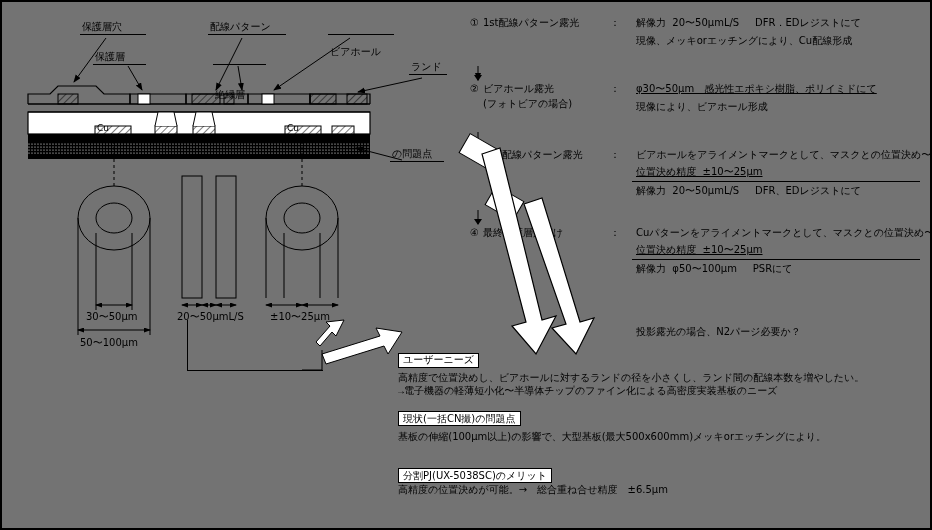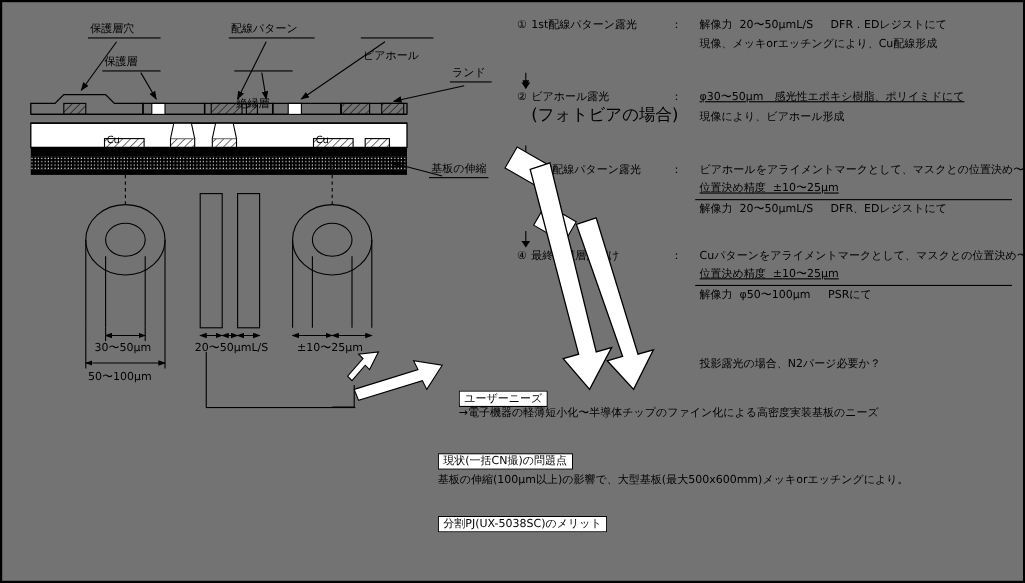--- a/index.html
+++ b/index.html
@@ -1,20 +1,20 @@
 <!DOCTYPE html>
 <html><head>
 <meta charset="utf-8">
 <style>
   html,body{margin:0;padding:0;background:#fff;}
   body{width:932px;height:530px;overflow:hidden;font-family:"DejaVu Sans","Liberation Sans",sans-serif;}
   #page{position:relative;width:932px;height:530px;box-sizing:border-box;border:2px solid #000;background:#737373;}
   .abs{position:absolute;}
   .t{font-size:10px;color:#000;line-height:13px;white-space:pre;}
-  .t9{font-size:15px;line-height:12px;}
+  .t9{font-size:10px;line-height:12px;}
   .boxlbl{border:1px solid #000;padding:1px 4px;font-size:10px;background:#fff;white-space:nowrap;}
   .ul{text-decoration:underline;}
   svg{display:block;}
 </style>
 </head>
 <body>
 
 <div id="page">
 
   <div class="abs" style="left:8px;top:6px;width:450px;height:360px;">
@@ -115,21 +115,21 @@
       <line x1="392" y1="152" x2="346" y2="140" stroke="#000" marker-end="url(#ar)"></line>
     </svg>
   </div>
 
   <div class="abs t" style="left:80px;top:18px;">保護層穴</div>
   <div class="abs t" style="left:93px;top:48px;">保護層</div>
   <div class="abs t" style="left:208px;top:18px;">配線パターン</div>
   <div class="abs t" style="left:213px;top:48px;margin-top:38px;">絶縁層</div>
   <div class="abs t" style="left:328px;top:18px;margin-top:25px;">ビアホール</div>
   <div class="abs t" style="left:409px;top:58px;">ランド</div>
-  <div class="abs t" style="left:390px;top:145px;">基板の伸縮</div>
+  <div class="abs t" style="left:390px;top:145px;">の問題点</div>
   <div class="abs t" style="left:95px;top:120px;font-size:9px;">Cu</div>
   <div class="abs t" style="left:285px;top:120px;font-size:9px;">Cu</div>
 
   <div class="abs" style="left:78px;top:32px;width:66px;height:1px;background:#000;"></div>
   <div class="abs" style="left:91px;top:62px;width:53px;height:1px;background:#000;"></div>
   <div class="abs" style="left:206px;top:32px;width:78px;height:1px;background:#000;"></div>
   <div class="abs" style="left:211px;top:62px;width:53px;height:1px;background:#000;"></div>
   <div class="abs" style="left:326px;top:32px;width:66px;height:1px;background:#000;"></div>
   <div class="abs" style="left:407px;top:72px;width:38px;height:1px;background:#000;"></div>
   <div class="abs" style="left:388px;top:159px;width:54px;height:1px;background:#000;"></div>
@@ -222,27 +222,29 @@
     <svg width="110" height="70" viewBox="0 0 110 70">
       <path d="M18,44 L30,30 L34,34 L42,18 L24,20 L28,24 L14,40 z" fill="#fff" stroke="#000"></path>
       <path d="M20,52 L78,34 L74,26 L100,30 L86,52 L82,44 L24,62 z" fill="#fff" stroke="#000"></path>
       <line x1="20" y1="68" x2="20" y2="48" stroke="#000"></line>
       <line x1="20" y1="68" x2="-115" y2="68" stroke="#000"></line>
     </svg>
   </div>
   <div class="abs" style="left:185px;top:368px;width:136px;height:1px;background:#000;"></div>
   <div class="abs" style="left:185px;top:318px;width:1px;height:50px;background:#000;"></div>
 
-  <div class="abs" style="left:415px;top:348px;">
+  <div class="abs" style="left:396px;top:348px;font-family:Liberation Mono, monospace;">
     <span class="boxlbl">ユーザーニーズ</span>
+    <div class="t" style="margin-top:4px;">高精度で位置決めし、ビアホールに対するランドの径を小さくし、ランド間の配線本数を増やしたい。</div>
     <div class="t">→電子機器の軽薄短小化〜半導体チップのファイン化による高密度実装基板のニーズ</div>
   </div>
 
   <div class="abs" style="left:396px;top:405px;">
     <span class="boxlbl">現状(一括CN撮)の問題点</span>
     <div class="t" style="margin-top:4px;">基板の伸縮(100μm以上)の影響で、大型基板(最大500x600mm)メッキorエッチングにより。</div>
   </div>
 
   <div class="abs" style="left:396px;top:462px;">
     <span class="boxlbl">分割PJ(UX-5038SC)のメリット</span>
+    <div class="t">高精度の位置決めが可能。→　総合重ね合せ精度　±6.5μm</div>
   </div>
 
 </div>
 
 </body></html>

